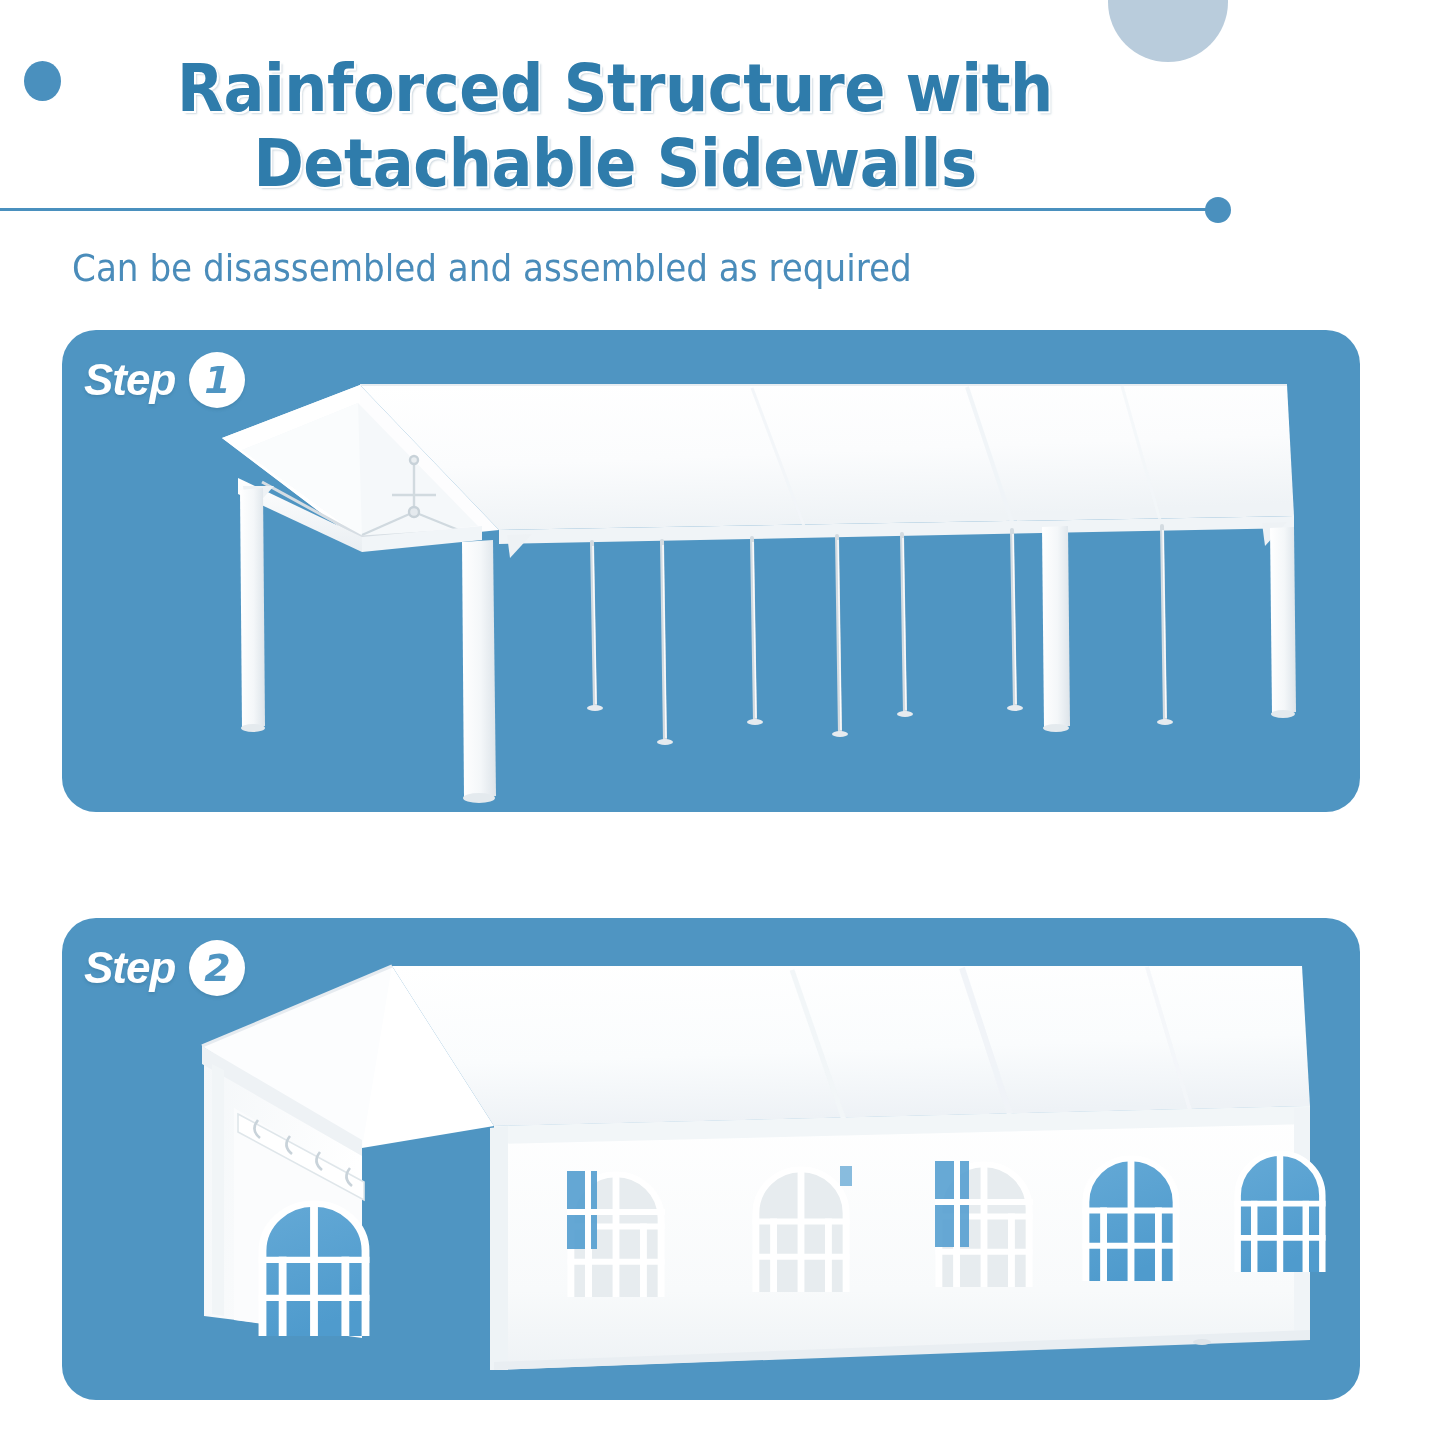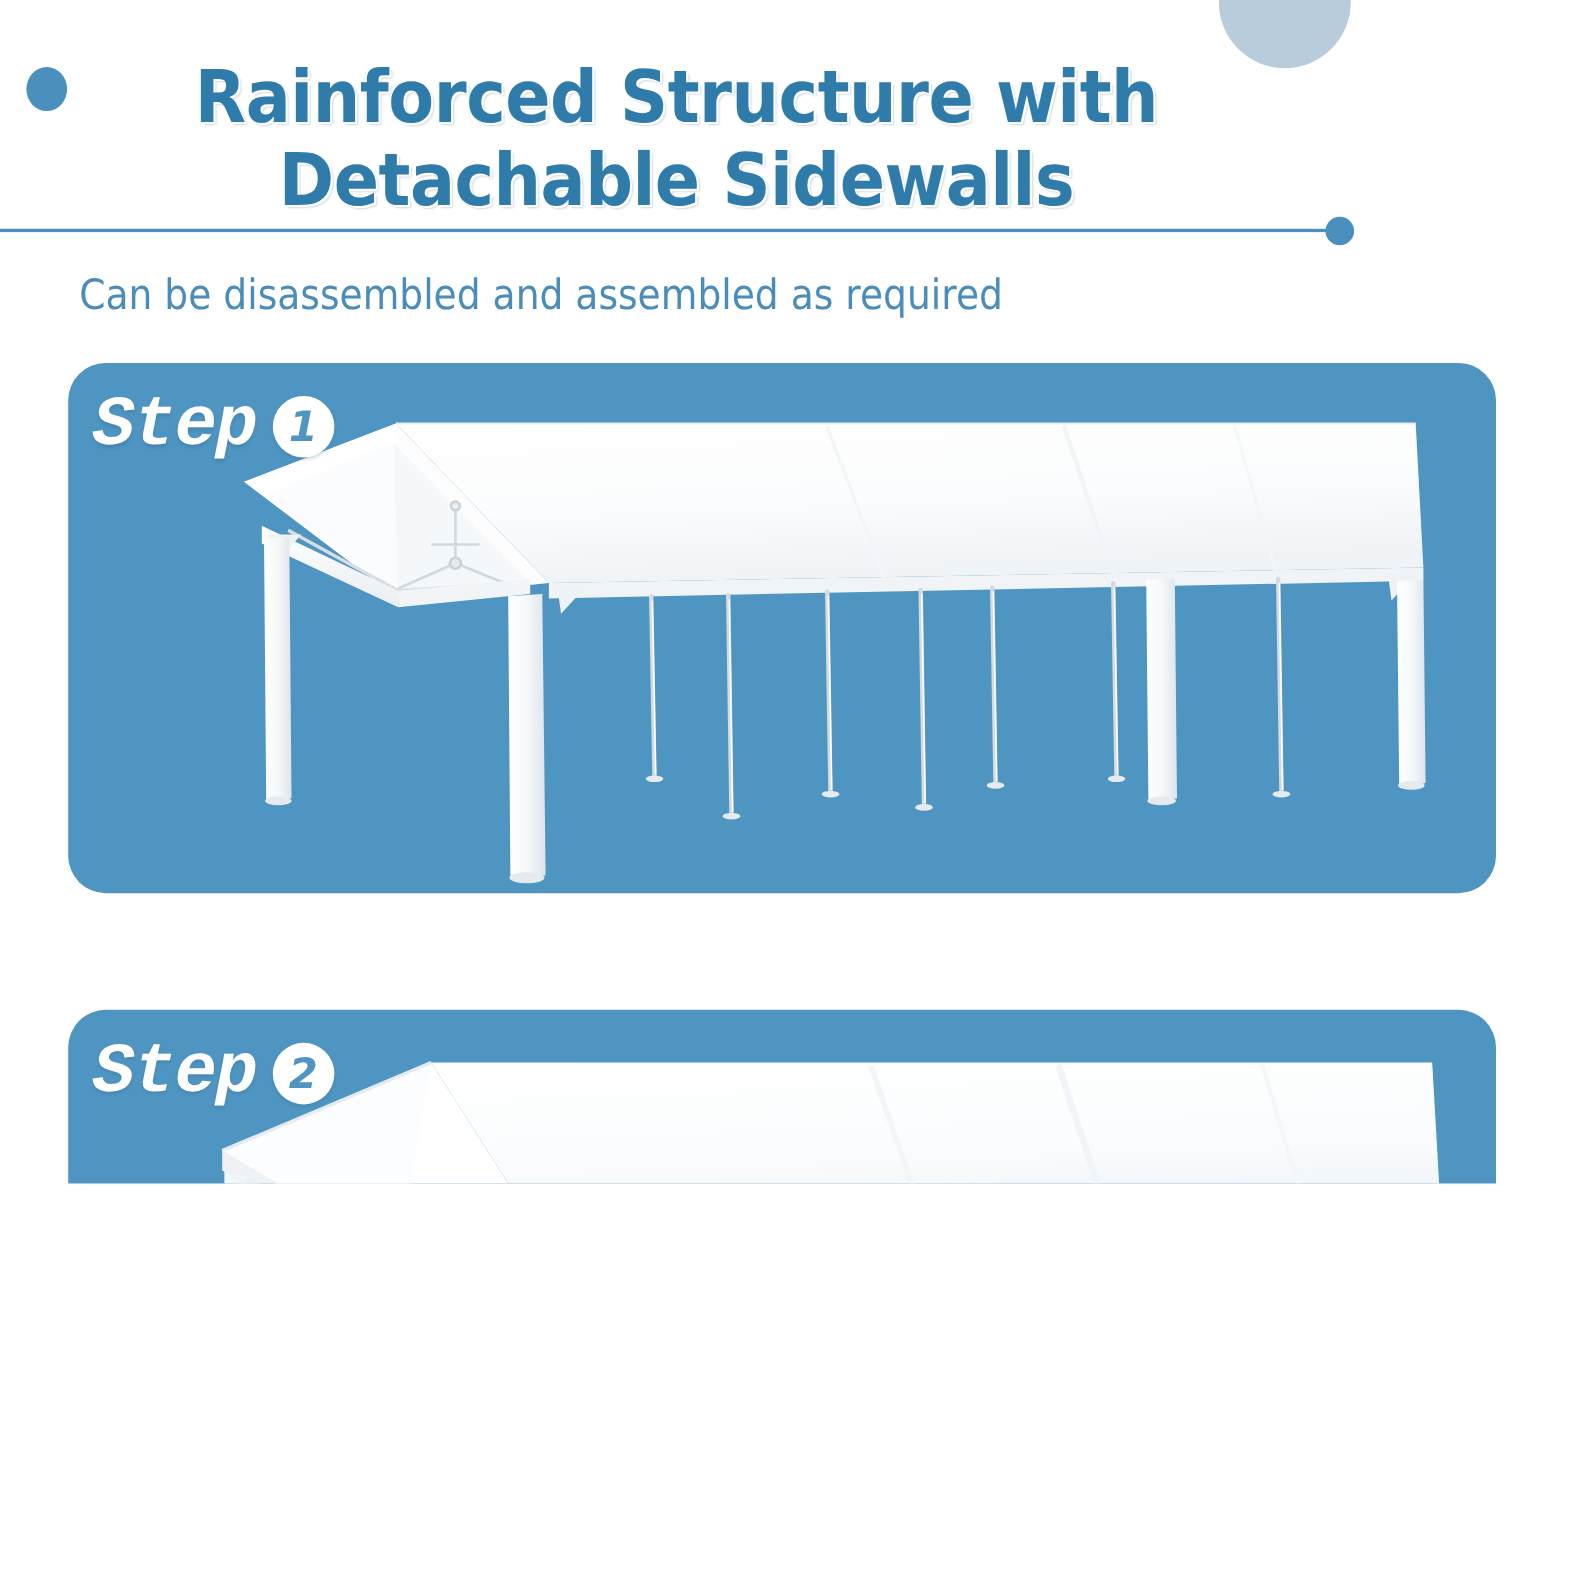--- a/index.html
+++ b/index.html
@@ -4,21 +4,21 @@
 <title>Rainforced Structure with Detachable Sidewalls</title>
 <style>
   html,body{margin:0;padding:0;}
   body{
     width:1445px;height:1445px;
     background:#ffffff;
     font-family:"Liberation Sans", sans-serif;
     overflow:hidden;
     position:relative;
   }
-  .page{position:relative;width:1445px;height:1076px;overflow:hidden;}
+  .page{position:relative;width:1445px;height:1445px;overflow:hidden;}
 
   
   .deco-circle-tr{
     position:absolute;left:1108px;top:-58px;width:120px;height:120px;
     border-radius:50%;
   }
   .deco-dot-left{
     position:absolute;left:24px;top:61px;width:37px;height:40px;
     border-radius:50%;
   }
@@ -60,22 +60,22 @@
   }
   #panel-1{left:62px;top:330px;width:1298px;height:482px;}
   #panel-2{left:62px;top:918px;width:1298px;height:482px;}
 
   .step-badge{
     position:absolute;left:22px;top:22px;
     display:flex;align-items:center;gap:14px;
     z-index:6;
   }
   .step-word{
-    font-family:Liberation Mono, monospace;
-    font-size:64px;font-weight:bold;font-style:italic;
+    font-family:Liberation Sans, sans-serif;
+    font-size:44px;font-weight:bold;font-style:italic;
     color:#ffffff;
     letter-spacing:-1px;
     text-shadow:0 2px 3px rgba(40,90,120,0.25);
   }
   .step-num-circle{
     width:56px;height:56px;border-radius:50%;
     background:#ffffff;
     display:flex;align-items:center;justify-content:center;
     font-family:"DejaVu Sans", sans-serif;
     font-size:38px;font-weight:bold;font-style:italic;

